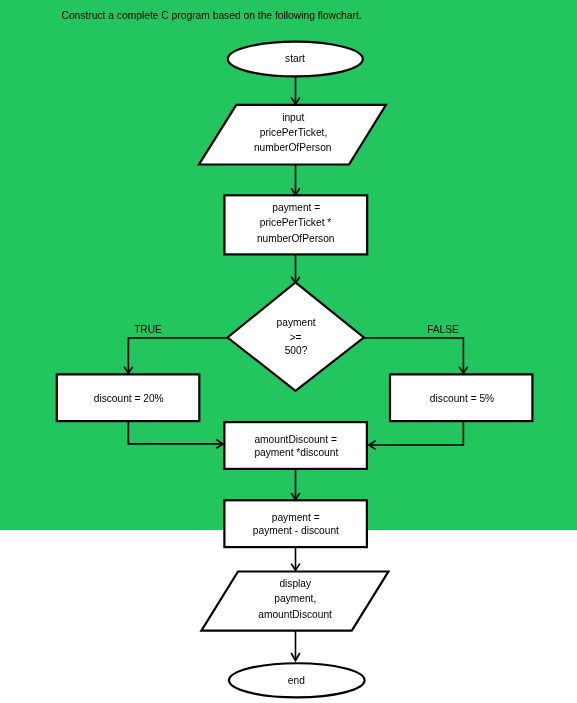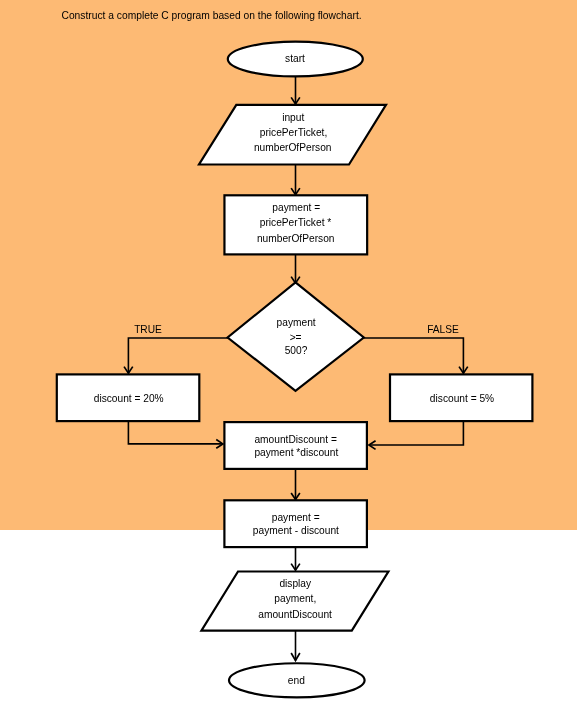--- a/index.html
+++ b/index.html
@@ -1,18 +1,18 @@
 <!DOCTYPE html>
 <html><head>
 <meta charset="utf-8">
 <title>Flowchart</title>
 <style>
   html,body{margin:0;padding:0;background:#ffffff;}
   body{width:577px;height:703px;overflow:hidden;font-family:"Liberation Sans",sans-serif;}
-  #page{position:relative;width:577px;height:530px;background:#fdba74;}
+  #page{position:relative;width:577px;height:530px;background:#22c55e;}
   .prompt{position:absolute;left:61.5px;top:9.5px;font-size:10.28px;color:#000;white-space:nowrap;}
   svg{position:absolute;left:0;top:0;}
   .shape{fill:#ffffff;stroke:#000000;stroke-width:2.2;stroke-linejoin:miter;}
   .conn{stroke:#000000;stroke-width:1.6;fill:none;}
   .arrow{stroke:#000000;stroke-width:1.7;fill:none;stroke-linecap:butt;}
   .lbl{font-family:"Liberation Sans",sans-serif;font-size:10.2px;fill:#000;text-anchor:middle;}
 </style>
 </head>
 <body>
 

